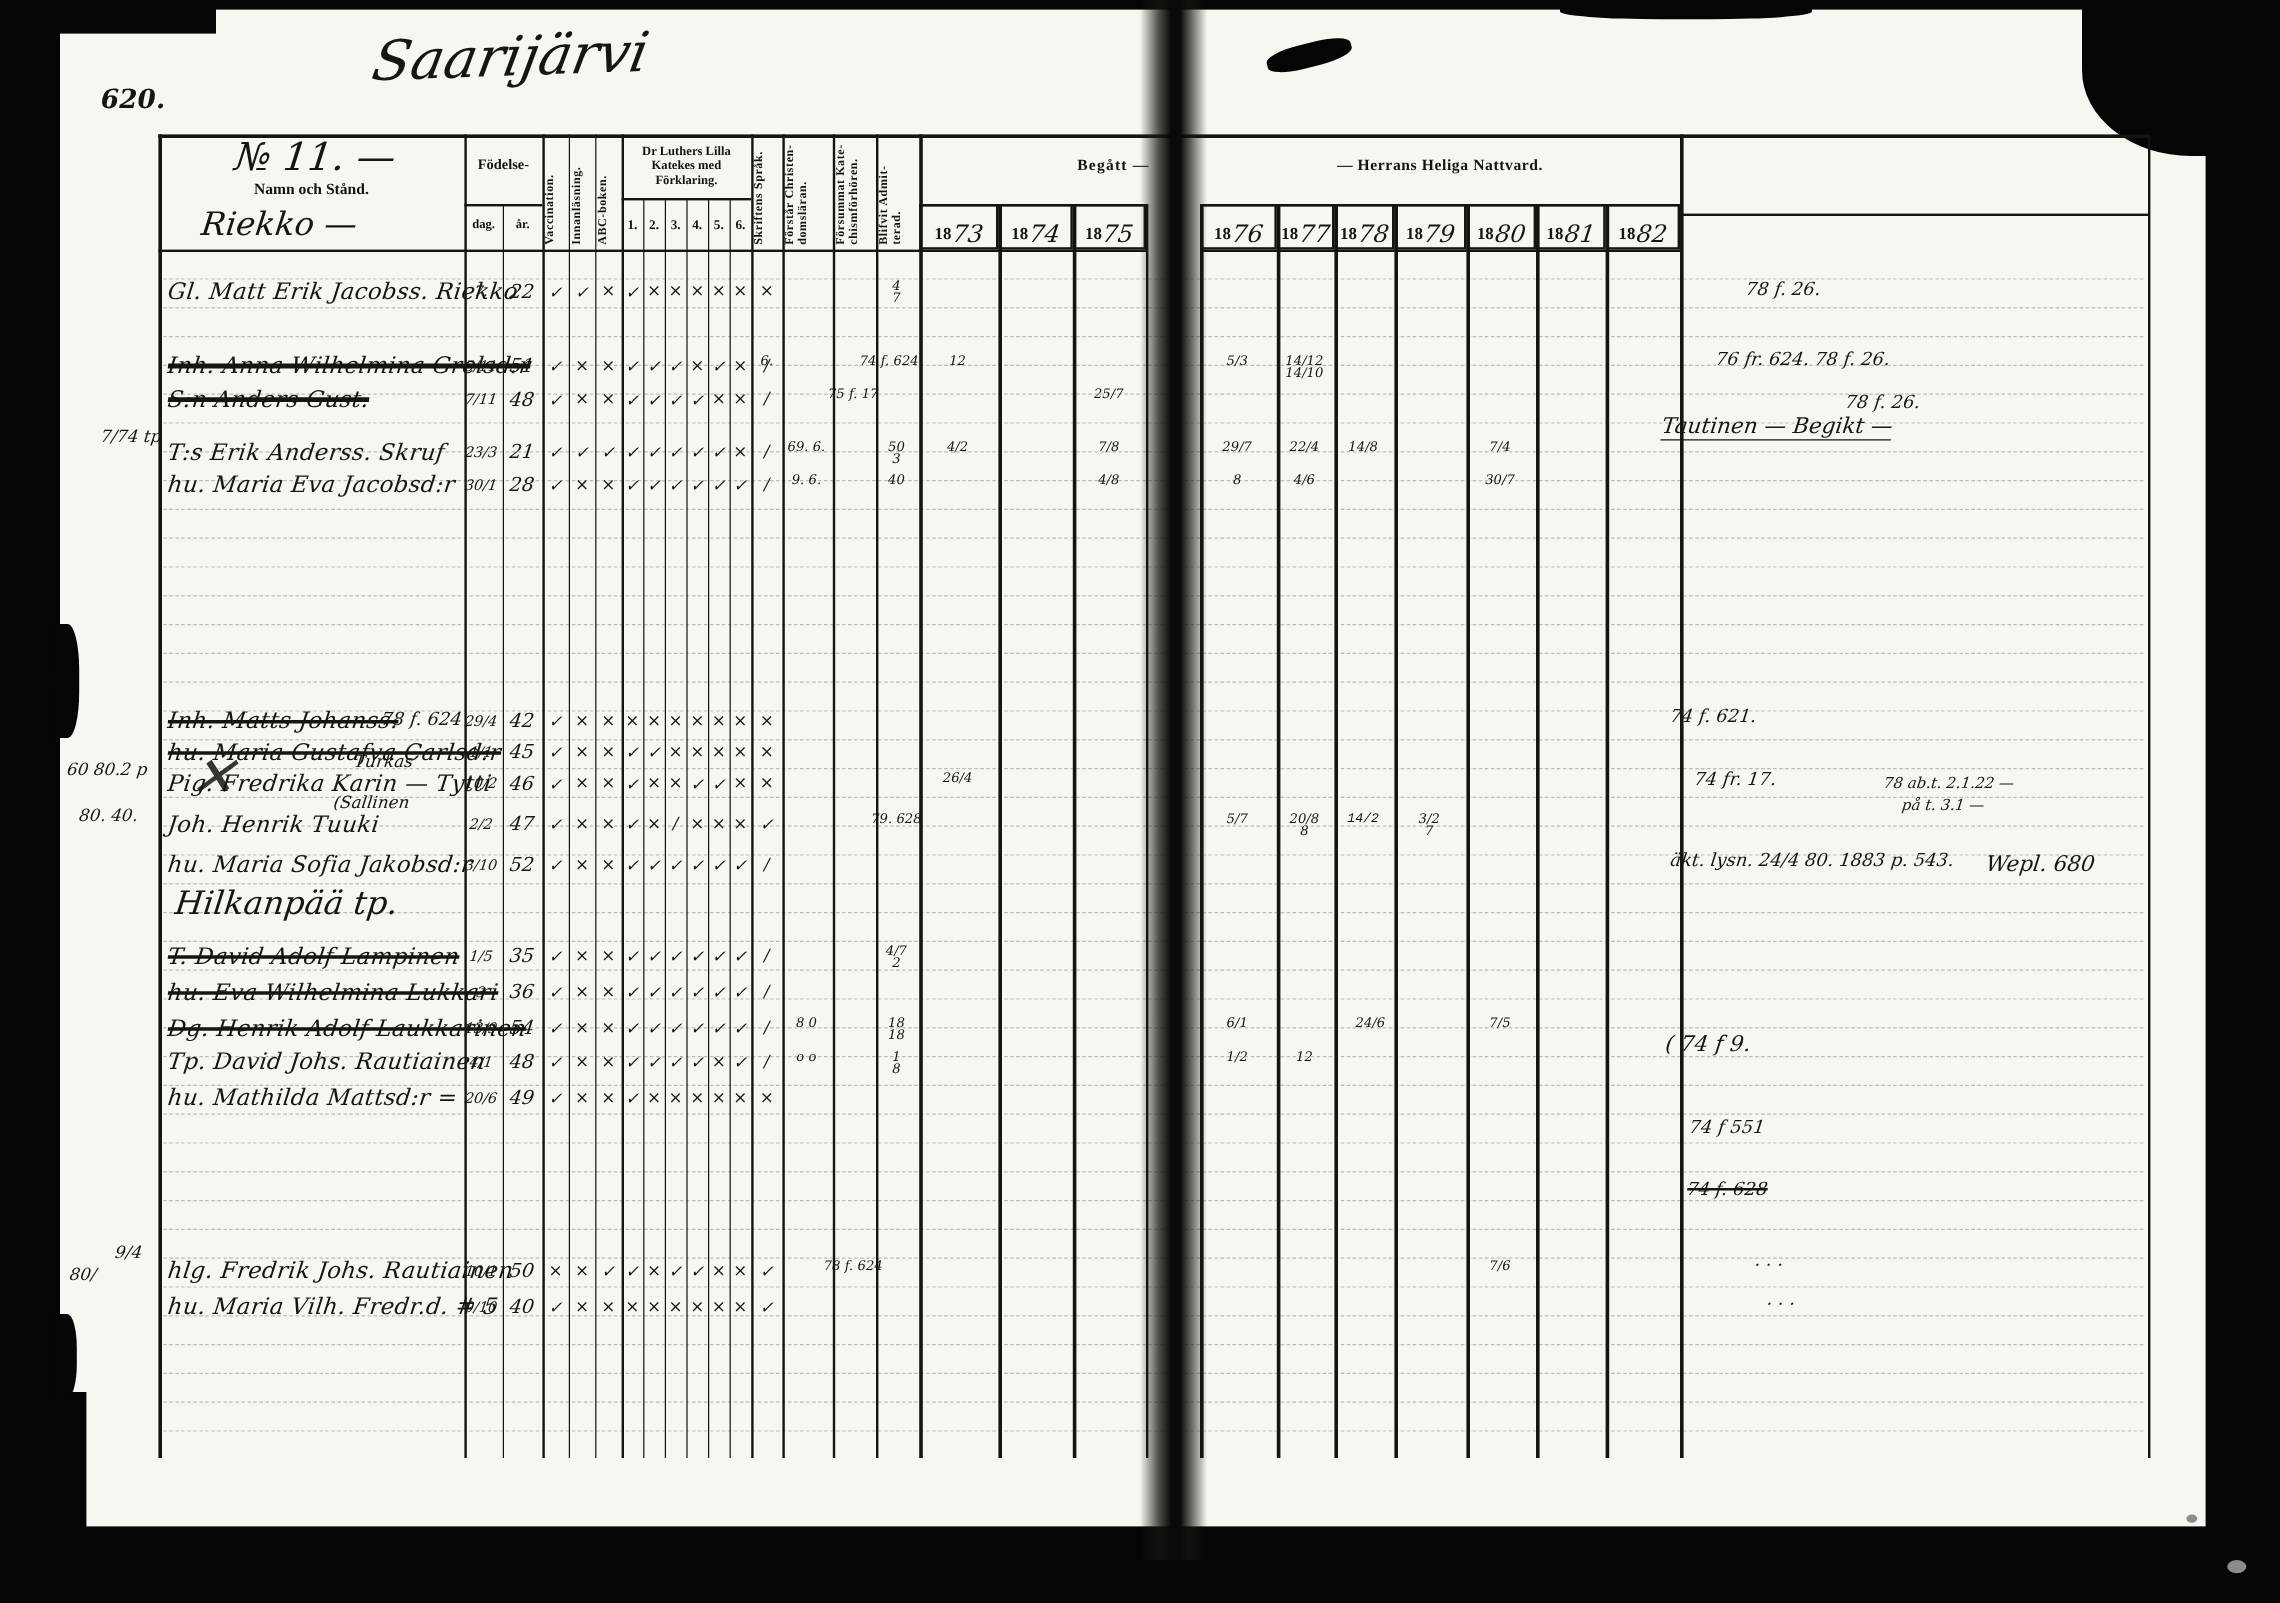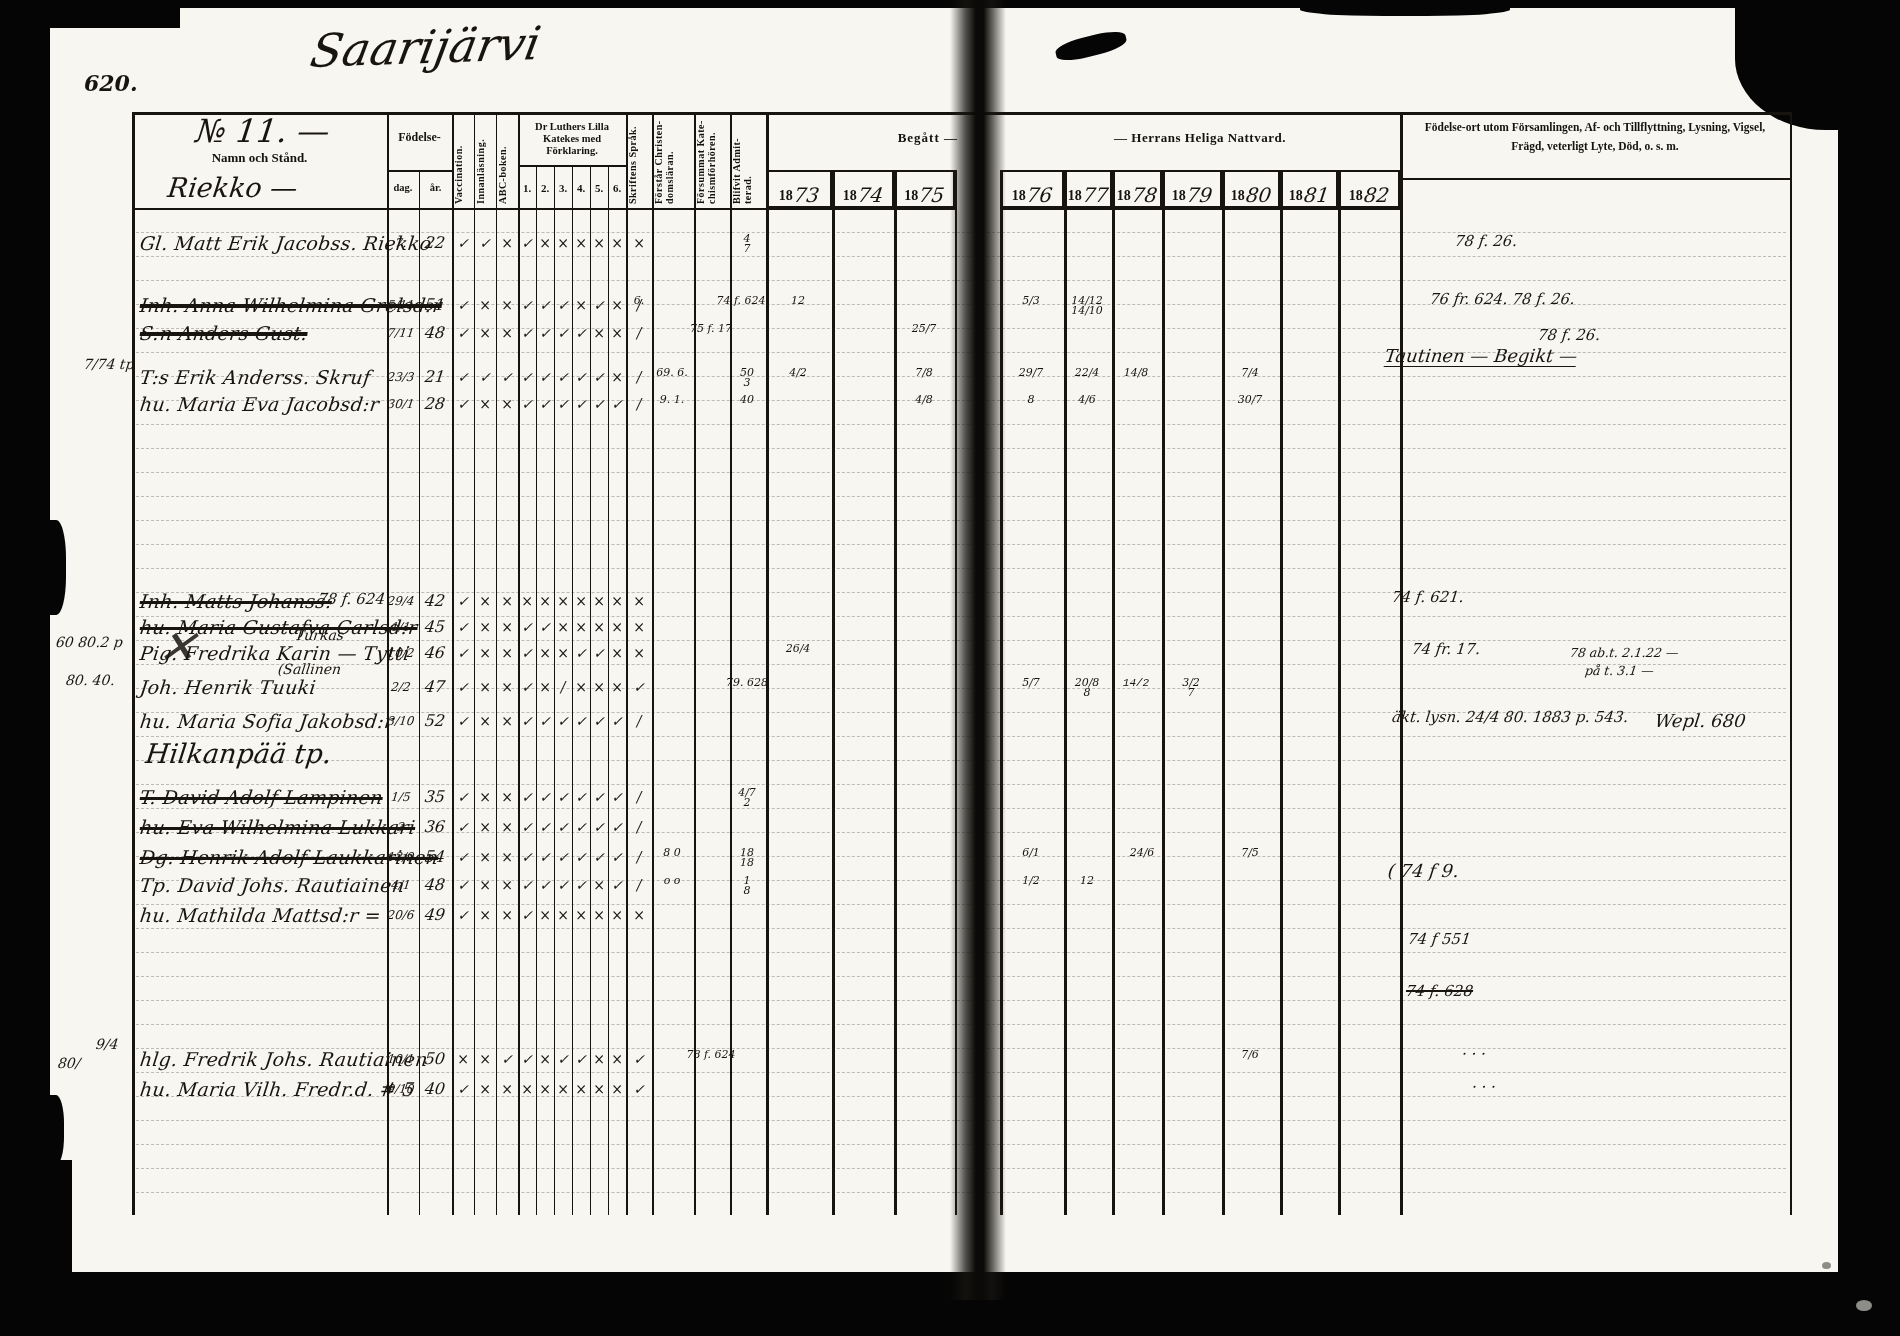--- a/index.html
+++ b/index.html
@@ -57,24 +57,20 @@
 
   <div class="abs hw" style="left:196px;top:112px;font-size:32px;">№ 11. —</div>
   <div class="abs print ctr" style="left:132px;top:150px;width:255px;font-size:13px;">Namn och Stånd.</div>
   <div class="abs hw" style="left:168px;top:172px;font-size:27px;">Riekko —</div>
   <div class="abs print ctr" style="left:387px;top:130px;width:65px;font-size:12px;">Födelse-</div>
   <div class="abs print ctr" style="left:387px;top:182px;width:32px;font-size:10.5px;">dag.</div>
   <div class="abs print ctr" style="left:419px;top:182px;width:33px;font-size:10.5px;">år.</div>
   <div class="abs print ctr" style="left:520px;top:114px;width:104px;height:50px;font-size:10.5px;line-height:12px;text-align:center;">Dr Luthers Lilla Katekes med Förklaring.</div>
   <div class="abs print" style="left:766px;top:130px;width:192px;text-align:right;font-size:13px;letter-spacing:1px;">Begått  —</div>
   <div class="abs print" style="left:1000px;top:130px;width:400px;text-align:center;font-size:13px;letter-spacing:.5px;">—   Herrans Heliga Nattvard.</div>
-  <div class="abs print" style="left:1404px;top:118px;width:382px;text-align:center;font-size:11.5px;line-height:19px;">
-    <div>Födelse-ort utom Församlingen, Af- och Tillflyttning, Lysning, Vigsel,</div>
-    <div>Frägd, veterligt Lyte, Död, o. s. m.</div>
-  </div>
   <div class="abs hw" style="left:146px;top:738px;font-size:27px;">Hilkanpää tp.</div>
 
   <div id="gen">
       <div class="line" style="left:132px;top:112px;width:3px;height:1103px;"></div>
       <div class="line" style="left:387px;top:112px;width:2px;height:1103px;"></div>
       <div class="line" style="left:419px;top:170px;width:1px;height:1045px;"></div>
       <div class="line" style="left:452px;top:112px;width:2px;height:1103px;"></div>
       <div class="line" style="left:474px;top:112px;width:1px;height:1103px;"></div>
       <div class="line" style="left:496px;top:112px;width:1px;height:1103px;"></div>
       <div class="line" style="left:518px;top:112px;width:2px;height:1103px;"></div>
@@ -312,21 +308,21 @@
       <div class="mark hw-n" style="left:478px;top:396px;width:14px;text-align:center;">×</div>
       <div class="mark hw-n" style="left:500px;top:396px;width:14px;text-align:center;">×</div>
       <div class="mark hw-n" style="left:520px;top:396px;width:14px;text-align:center;">✓</div>
       <div class="mark hw-n" style="left:538px;top:396px;width:14px;text-align:center;">✓</div>
       <div class="mark hw-n" style="left:556px;top:396px;width:14px;text-align:center;">✓</div>
       <div class="mark hw-n" style="left:574px;top:396px;width:14px;text-align:center;">✓</div>
       <div class="mark hw-n" style="left:592px;top:396px;width:14px;text-align:center;">✓</div>
       <div class="mark hw-n" style="left:610px;top:396px;width:14px;text-align:center;">✓</div>
       <div class="mark hw-n" style="left:632px;top:396px;width:14px;text-align:center;">/</div>
       <div class="ymark hw-n" style="left:644px;top:395px;width:56px;">
-        <div>9. 1.</div>
+        <div>9. 6.</div>
       </div>
       <div class="ymark hw-n" style="left:719px;top:395px;width:56px;">
         <div>40</div>
       </div>
       <div class="ymark hw-n" style="left:896px;top:395px;width:56px;">
         <div>4/8</div>
       </div>
       <div class="ymark hw-n" style="left:1003px;top:395px;width:56px;">
         <div>8</div>
       </div>

